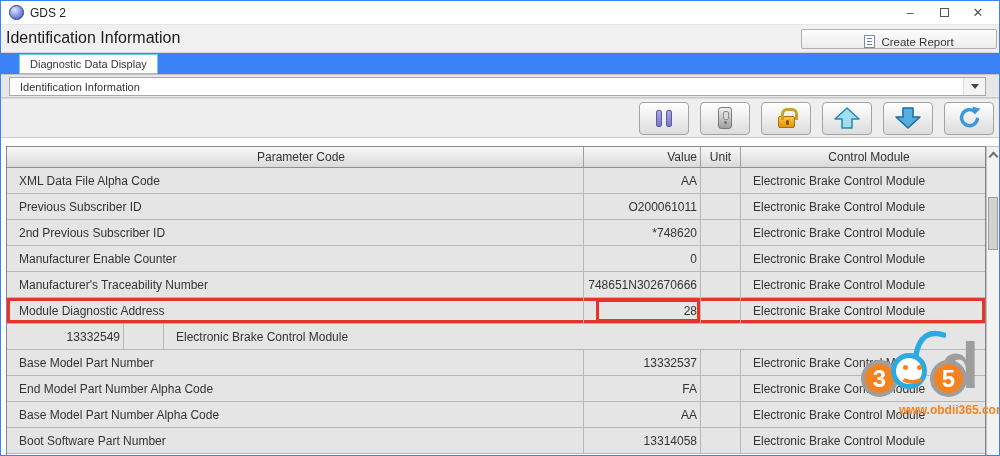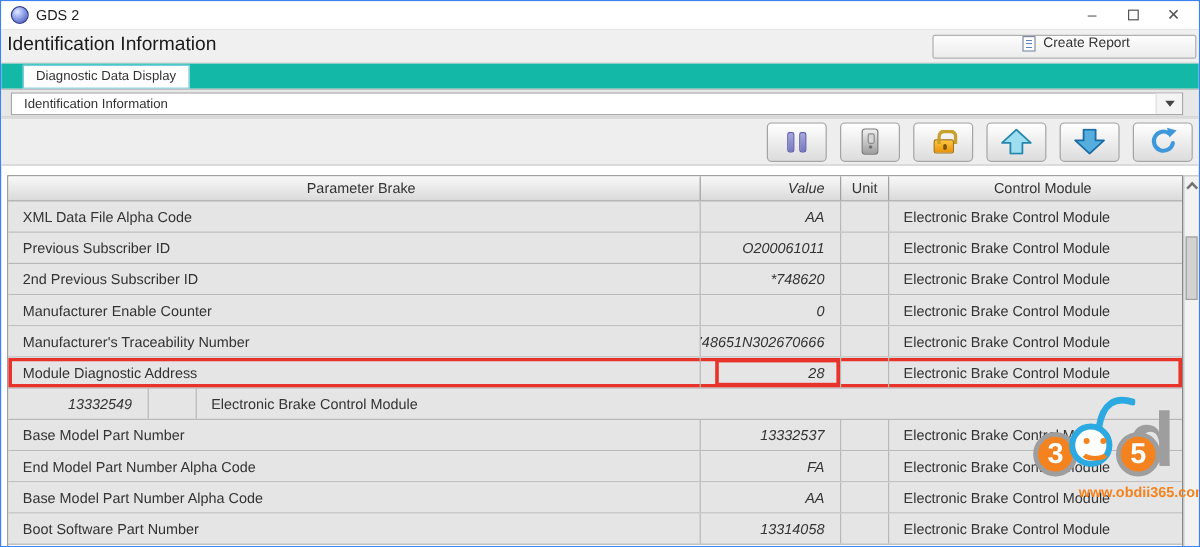--- a/index.html
+++ b/index.html
@@ -18,30 +18,30 @@
     background:radial-gradient(circle at 35% 30%,#dfe8ff 0%,#8fa0e8 45%,#3848a8 100%);}
   .app-title{font-size:12px;color:#222;margin-left:6px;}
   .win-controls{position:absolute;right:4px;top:0;height:24px;display:flex;align-items:center;}
   .win-btn{width:34px;text-align:center;color:#555;font-size:13px;line-height:24px;cursor:default;}
   .max-box{display:inline-block;width:9px;height:9px;border:1.5px solid #555;margin-top:7px;}
 
   
   .pageheader{position:absolute;left:0;top:24px;right:0;height:28px;background:#f0f0f0;border-bottom:1px solid #d5d5d5;}
   .page-title{position:absolute;left:5px;top:4px;font-size:16px;color:#1a1a1a;}
   .hdr-buttons{position:absolute;right:2px;top:4px;display:flex;gap:3px;}
-  .hdr-btn{width:220px;height:20px;font-size:11.5px;color:#333;background:linear-gradient(180deg,#fdfdfd,#ececec);
-    border:1px solid #b0b0b0;border-radius:2px;display:flex;align-items:flex-start;justify-content:center;gap:6px;padding-left:20px;}
+  .hdr-btn{width:196px;height:20px;font-size:11.5px;color:#333;background:linear-gradient(180deg,#fdfdfd,#ececec);
+    border:1px solid #b0b0b0;border-radius:2px;display:flex;align-items:flex-end;justify-content:center;gap:6px;padding-left:20px;}
   .icon-report{position:relative;display:inline-block;width:11px;height:13px;background:#fff;border:1px solid #7d8ca0;}
   .icon-report::before{content:"";position:absolute;left:2px;right:2px;top:2px;height:8px;
     background:repeating-linear-gradient(180deg,#5b84c4 0 1px,transparent 1px 3px);}
   .icon-bookmark{display:inline-block;width:9px;height:13px;background:linear-gradient(180deg,#6b8fd8,#2f55a8);
     clip-path:polygon(0 0,100% 0,100% 100%,50% 72%,0 100%);transform:rotate(12deg);}
 
   
-  .tabstrip{position:absolute;left:0;top:52px;right:0;height:21px;background:#14b8a6;}
+  .tabstrip{position:absolute;left:0;top:52px;right:0;height:21px;background:#3b82f6;}
   .tab{position:absolute;left:18px;top:1px;height:20px;line-height:18px;padding:0 10px;font-size:11px;color:#333;
     background:#fff;border:1px solid #79cbe0;}
 
   
   .comborow{position:absolute;left:0;top:73px;right:0;height:24px;background:#e7e7e7;border-top:1px solid #c0c0c0;border-bottom:1px solid #c8c8c8;}
   .combo{position:absolute;left:8px;top:2px;width:977px;height:19px;background:#fff;border:1px solid #a8a8a8;display:flex;align-items:center;}
   .combo-text{font-size:11px;color:#333;padding-left:10px;flex:1;}
   .combo-arrow-zone{width:22px;height:100%;display:flex;align-items:center;justify-content:center;border-left:1px solid #e0e0e0;background:#f4f4f4;}
   .tri-down{width:0;height:0;border-left:4px solid transparent;border-right:4px solid transparent;border-top:5px solid #444;}
 
@@ -60,21 +60,21 @@
   .icon-lock::before{content:"";position:absolute;left:2px;top:-9px;width:11px;height:9px;border:3px solid #c9a02c;border-bottom:none;border-radius:6px 6px 0 0;}
   .icon-lock::after{content:"";position:absolute;left:7px;top:3px;width:3px;height:5px;background:#7a5404;border-radius:2px;}
 
   
   .tablewrap{position:absolute;left:5px;top:145px;width:980px;height:311px;border:1px solid #888;background:#fff;}
   .thead{display:flex;height:21px;background:linear-gradient(180deg,#f8f8f8,#dadada);border-bottom:1px solid #909090;}
   .th{font-size:12px;color:#333;display:flex;align-items:center;justify-content:center;border-right:1px solid #a0a0a0;}
   .row{display:flex;height:26px;border-bottom:1px solid #b8b8b8;background:#e5e5e5;}
   .cell{position:relative;font-size:12px;color:#333;display:flex;align-items:center;border-right:1px solid #b8b8b8;overflow:hidden;white-space:nowrap;}
   .c-param{width:577px;padding-left:12px;}
-  .c-value{width:117px;justify-content:flex-end;padding-right:13px;font-style:italic;}
+  .c-value{width:117px;justify-content:flex-end;padding-right:3px;}
   .c-unit{width:40px;}
   .c-module{flex:1;padding-left:12px;border-right:none;}
   .th.c-module{border-right:none;}
 
   .row.highlighted{box-shadow:inset 0 0 0 3px var(--highlight-red);}
   .row.highlighted .c-value::after{content:"";position:absolute;top:1px;bottom:1px;left:12px;right:0;border:3px solid var(--highlight-red);}
   .row.highlighted .c-module::before{content:"";position:absolute;top:0;bottom:0;left:-3px;width:3px;background:var(--highlight-red);}
 
   
   .vscroll{position:absolute;left:985px;top:145px;width:14px;height:311px;background:#f2f2f2;border:1px solid #c0c0c0;}
@@ -160,21 +160,21 @@
     <button class="tool-btn">
       <svg width="24" height="24" viewBox="0 0 24 24">
         <path d="M17.8 5.6 A8 8 0 1 0 20.4 13.2" fill="none" stroke="#3f98dc" stroke-width="3.4" stroke-linecap="round"></path>
         <polygon points="15.5,0.5 23.5,2.8 17.5,8.5" fill="#3f98dc"></polygon>
       </svg>
     </button>
   </div>
 
   <div class="tablewrap">
     <div class="thead">
-      <div class="th c-param">Parameter Brake</div>
+      <div class="th c-param">Parameter Code</div>
       <div class="th c-value">Value</div>
       <div class="th c-unit">Unit</div>
       <div class="th c-module">Control Module</div>
     </div>
     <div class="tbody">
         <div class="row">
     <div class="cell c-param">XML Data File Alpha Code</div>
     <div class="cell c-value">AA</div>
     <div class="cell c-unit"></div>
     <div class="cell c-module">Electronic Brake Control Module</div>

